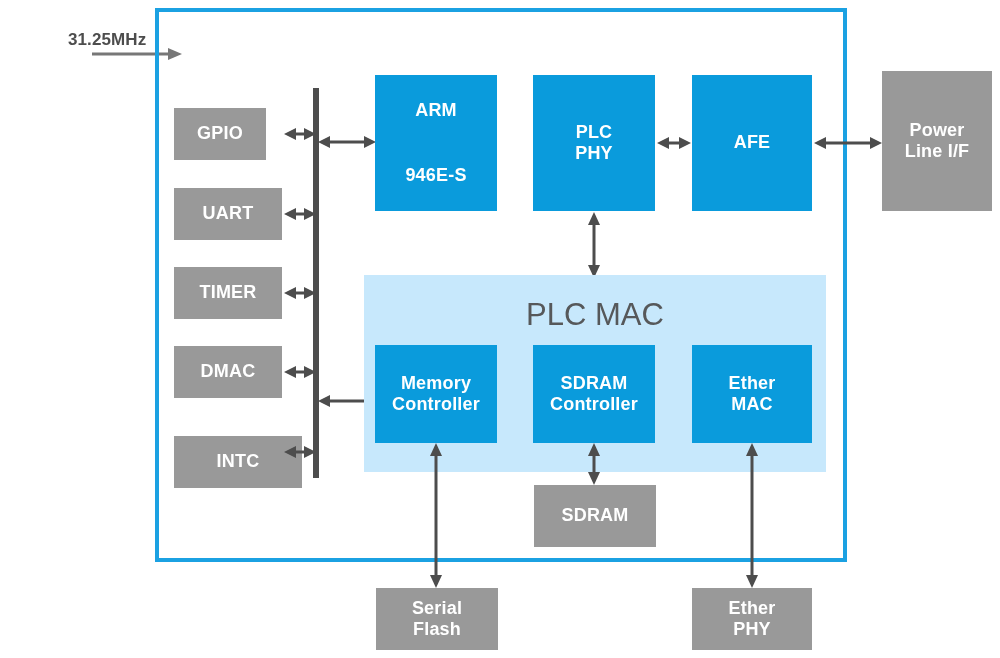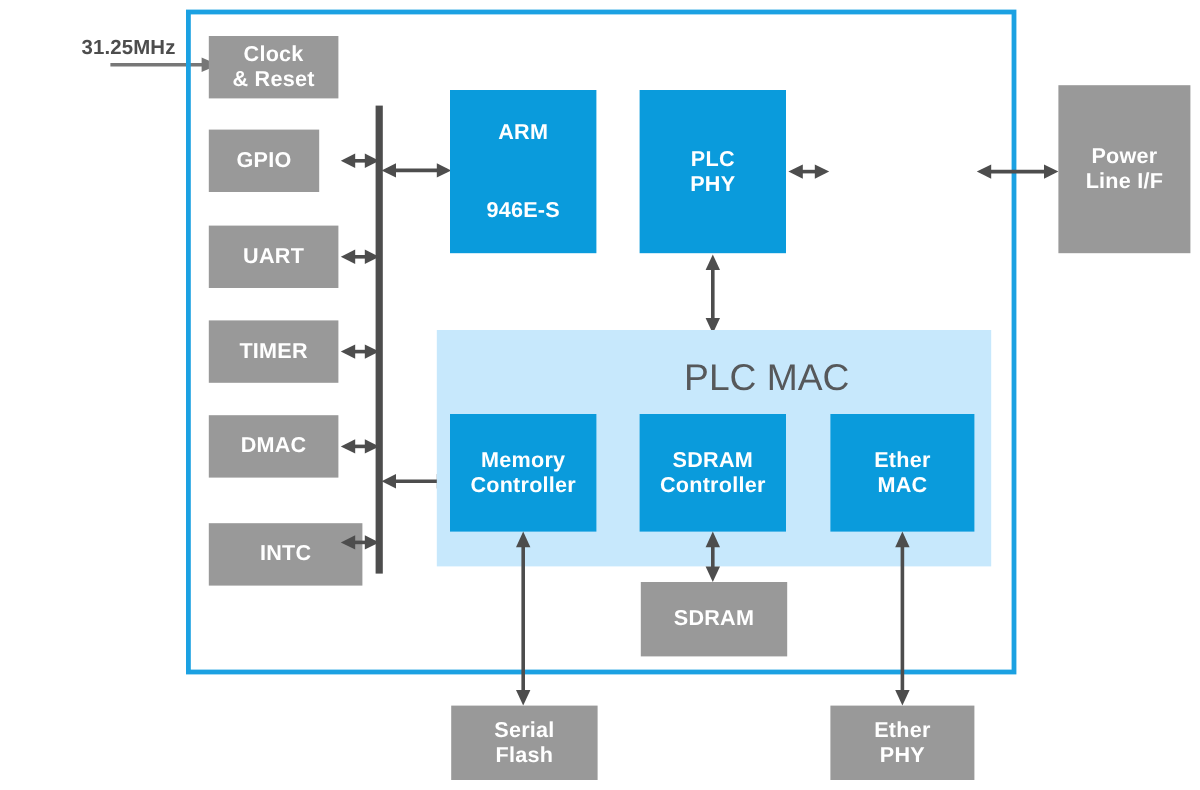--- a/index.html
+++ b/index.html
@@ -48,21 +48,20 @@
   }
   .mac-title{
     position:absolute;
     width:100%;
     text-align:center;
     color:#56585A;
     font-size:31px;
     font-weight:400;
     letter-spacing:0px;
     white-space:nowrap;
-    margin-left:44px;
   }
 
   
   .busbar{
     position:absolute;
     background:#4D4D4D;
   }
 
   
   .conn{position:absolute;}
@@ -87,24 +86,20 @@
 
   <div class="conn" style="left:92px;top:46px;">
     <svg width="90" height="16" viewBox="0 0 90 16">
       <line x1="0" y1="8" x2="78" y2="8" stroke="#777777" stroke-width="3"></line>
       <polygon points="90,8 76,2 76,14" fill="#777777"></polygon>
     </svg>
   </div>
 
   <div class="soc-boundary" style="left:155px;top:8px;width:692px;height:554px;"></div>
 
-  <div class="blk gray" style="left:174px;top:30px;width:108px;height:52px;">
-    <span class="ln">Clock</span>
-    <span class="ln">&amp; Reset</span>
-  </div>
 
   <div class="blk gray" style="left:174px;top:108px;width:92px;height:52px;">
     <span class="ln">GPIO</span>
   </div>
 
   <div class="blk gray" style="left:174px;top:188px;width:108px;height:52px;">
     <span class="ln">UART</span>
   </div>
 
   <div class="blk gray" style="left:174px;top:267px;width:108px;height:52px;">
@@ -176,20 +171,23 @@
   <div class="blk blue" style="left:375px;top:75px;width:122px;height:136px;gap:43px;">
     <span class="ln">ARM</span>
     <span class="ln">946E-S</span>
   </div>
 
   <div class="blk blue" style="left:533px;top:75px;width:122px;height:136px;">
     <span class="ln">PLC</span>
     <span class="ln">PHY</span>
   </div>
 
+  <div class="blk blue" style="left:692px;top:75px;width:120px;height:136px;">
+    <span class="ln">AFE</span>
+  </div>
 
   <div class="conn" style="left:657px;top:135px;">
     <svg width="34" height="16" viewBox="0 0 34 16">
       <line x1="4" y1="8" x2="30" y2="8" stroke="#4D4D4D" stroke-width="3"></line>
       <polygon points="0,8 12,2 12,14" fill="#4D4D4D"></polygon>
       <polygon points="34,8 22,2 22,14" fill="#4D4D4D"></polygon>
     </svg>
   </div>
 
   <div class="conn" style="left:814px;top:135px;">

